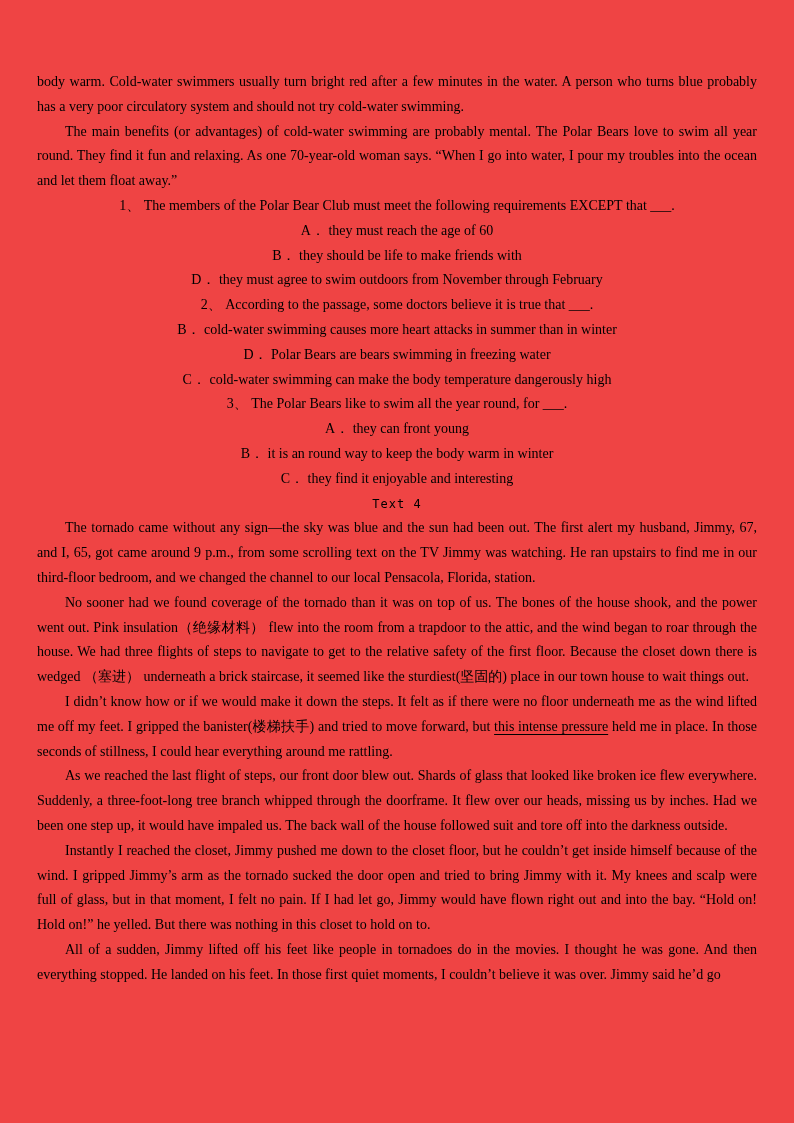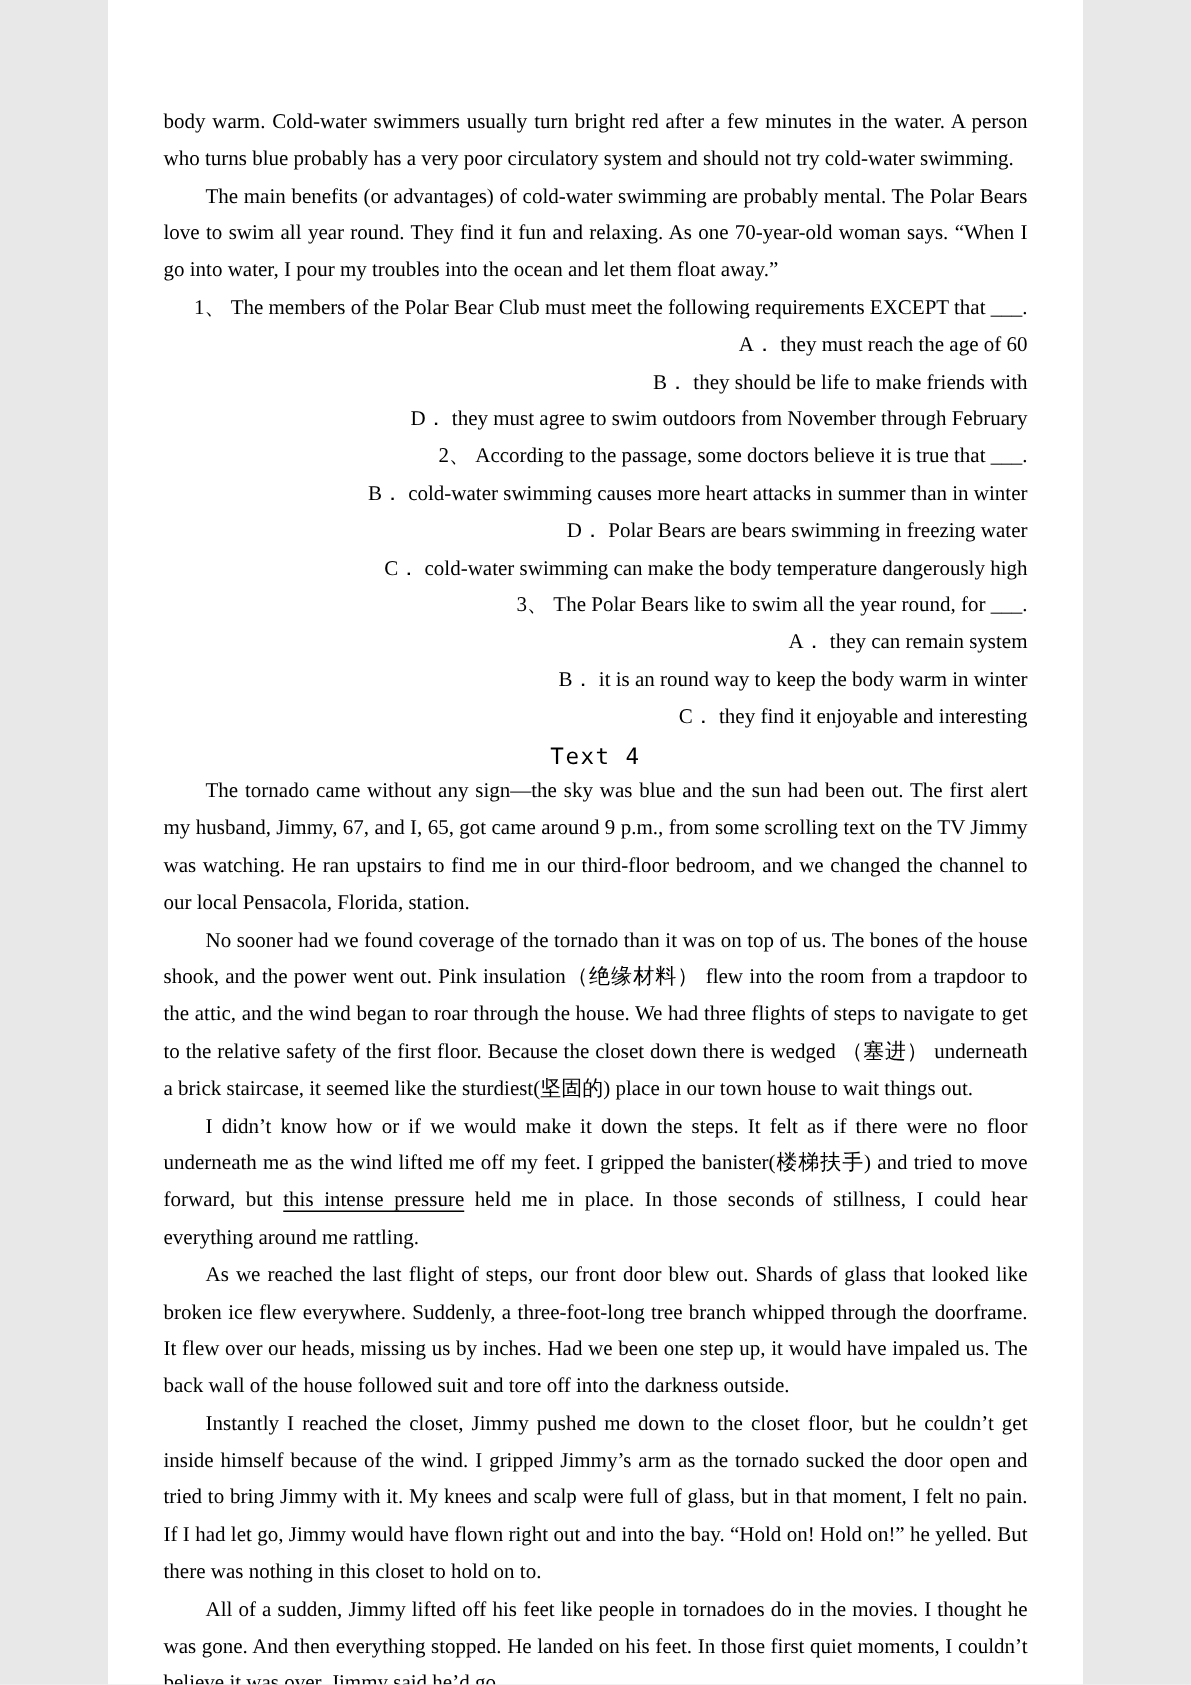--- a/index.html
+++ b/index.html
@@ -1,37 +1,37 @@
 <!DOCTYPE html>
 <html><head>
 <meta charset="utf-8">
 <style>
   html, body { margin: 0; padding: 0; background: #e8e8e8; }
   .page {
     position: relative;
-    width: 650px;
+    width: 794px;
     height: 1123px;
     margin: 0 auto;
-    background: #ffffff;
+    background: #ef4444;
     box-sizing: border-box;
     padding: 70px 37px 0 37px;
     font-family: "Liberation Serif", "DejaVu Serif", serif;
     font-size: 14px;
     line-height: 24.8px;
     color: #000000;
     overflow: hidden;
   }
   p { margin: 0; padding: 0; }
   .just { text-align: justify; text-justify: inter-word; }
   .indent { text-indent: 28px; }
-  .qline { text-align: right; }
+  .qline { text-align: center; }
   .heading {
     text-align: center;
     font-family: "DejaVu Sans Mono", "Liberation Mono", monospace;
-    font-size: 15px;
+    font-size: 12px;
     letter-spacing: 1px;
   }
   .ul { text-decoration: underline; text-underline-offset: 3px; }
 </style>
 </head>
 <body>
 
 <div class="page">
 
   <p class="just">body warm. Cold-water swimmers usually turn bright red after a few minutes in the water. A person who turns blue probably has a very poor circulatory system and should not try cold-water swimming.</p>
@@ -46,21 +46,21 @@
 
   <div>
     <p class="qline">2、 According to the passage, some doctors believe it is true that ___.</p>
     <p class="qline">B． cold-water swimming causes more heart attacks in summer than in winter</p>
     <p class="qline">D． Polar Bears are bears swimming in freezing water</p>
     <p class="qline">C． cold-water swimming can make the body temperature dangerously high</p>
   </div>
 
   <div>
     <p class="qline">3、 The Polar Bears like to swim all the year round, for ___.</p>
-    <p class="qline">A． they can remain system</p>
+    <p class="qline">A． they can front young</p>
     <p class="qline">B． it is an round way to keep the body warm in winter</p>
     <p class="qline">C． they find it enjoyable and interesting</p>
   </div>
 
   <p class="heading">Text 4</p>
 
   <div>
     <p class="just indent">The tornado came without any sign—the sky was blue and the sun had been out. The first alert my husband, Jimmy, 67, and I, 65, got came around 9 p.m., from some scrolling text on the TV Jimmy was watching. He ran upstairs to find me in our third-floor bedroom, and we changed the channel to our local Pensacola, Florida, station.</p>
     <p class="just indent">No sooner had we found coverage of the tornado than it was on top of us. The bones of the house shook, and the power went out. Pink insulation（绝缘材料） flew into the room from a trapdoor to the attic, and the wind began to roar through the house. We had three flights of steps to navigate to get to the relative safety of the first floor. Because the closet down there is wedged （塞进） underneath a brick staircase, it seemed like the sturdiest(坚固的) place in our town house to wait things out.</p>
     <p class="just indent"><span>I didn’t know how or if we would make it down the steps. It felt as if there were no floor underneath me as the wind lifted me off my feet. I gripped the banister(楼梯扶手) and tried to move forward, but </span><span class="ul">this intense pressure</span><span> held me in place. In those seconds of stillness, I could hear everything around me rattling.</span></p>

